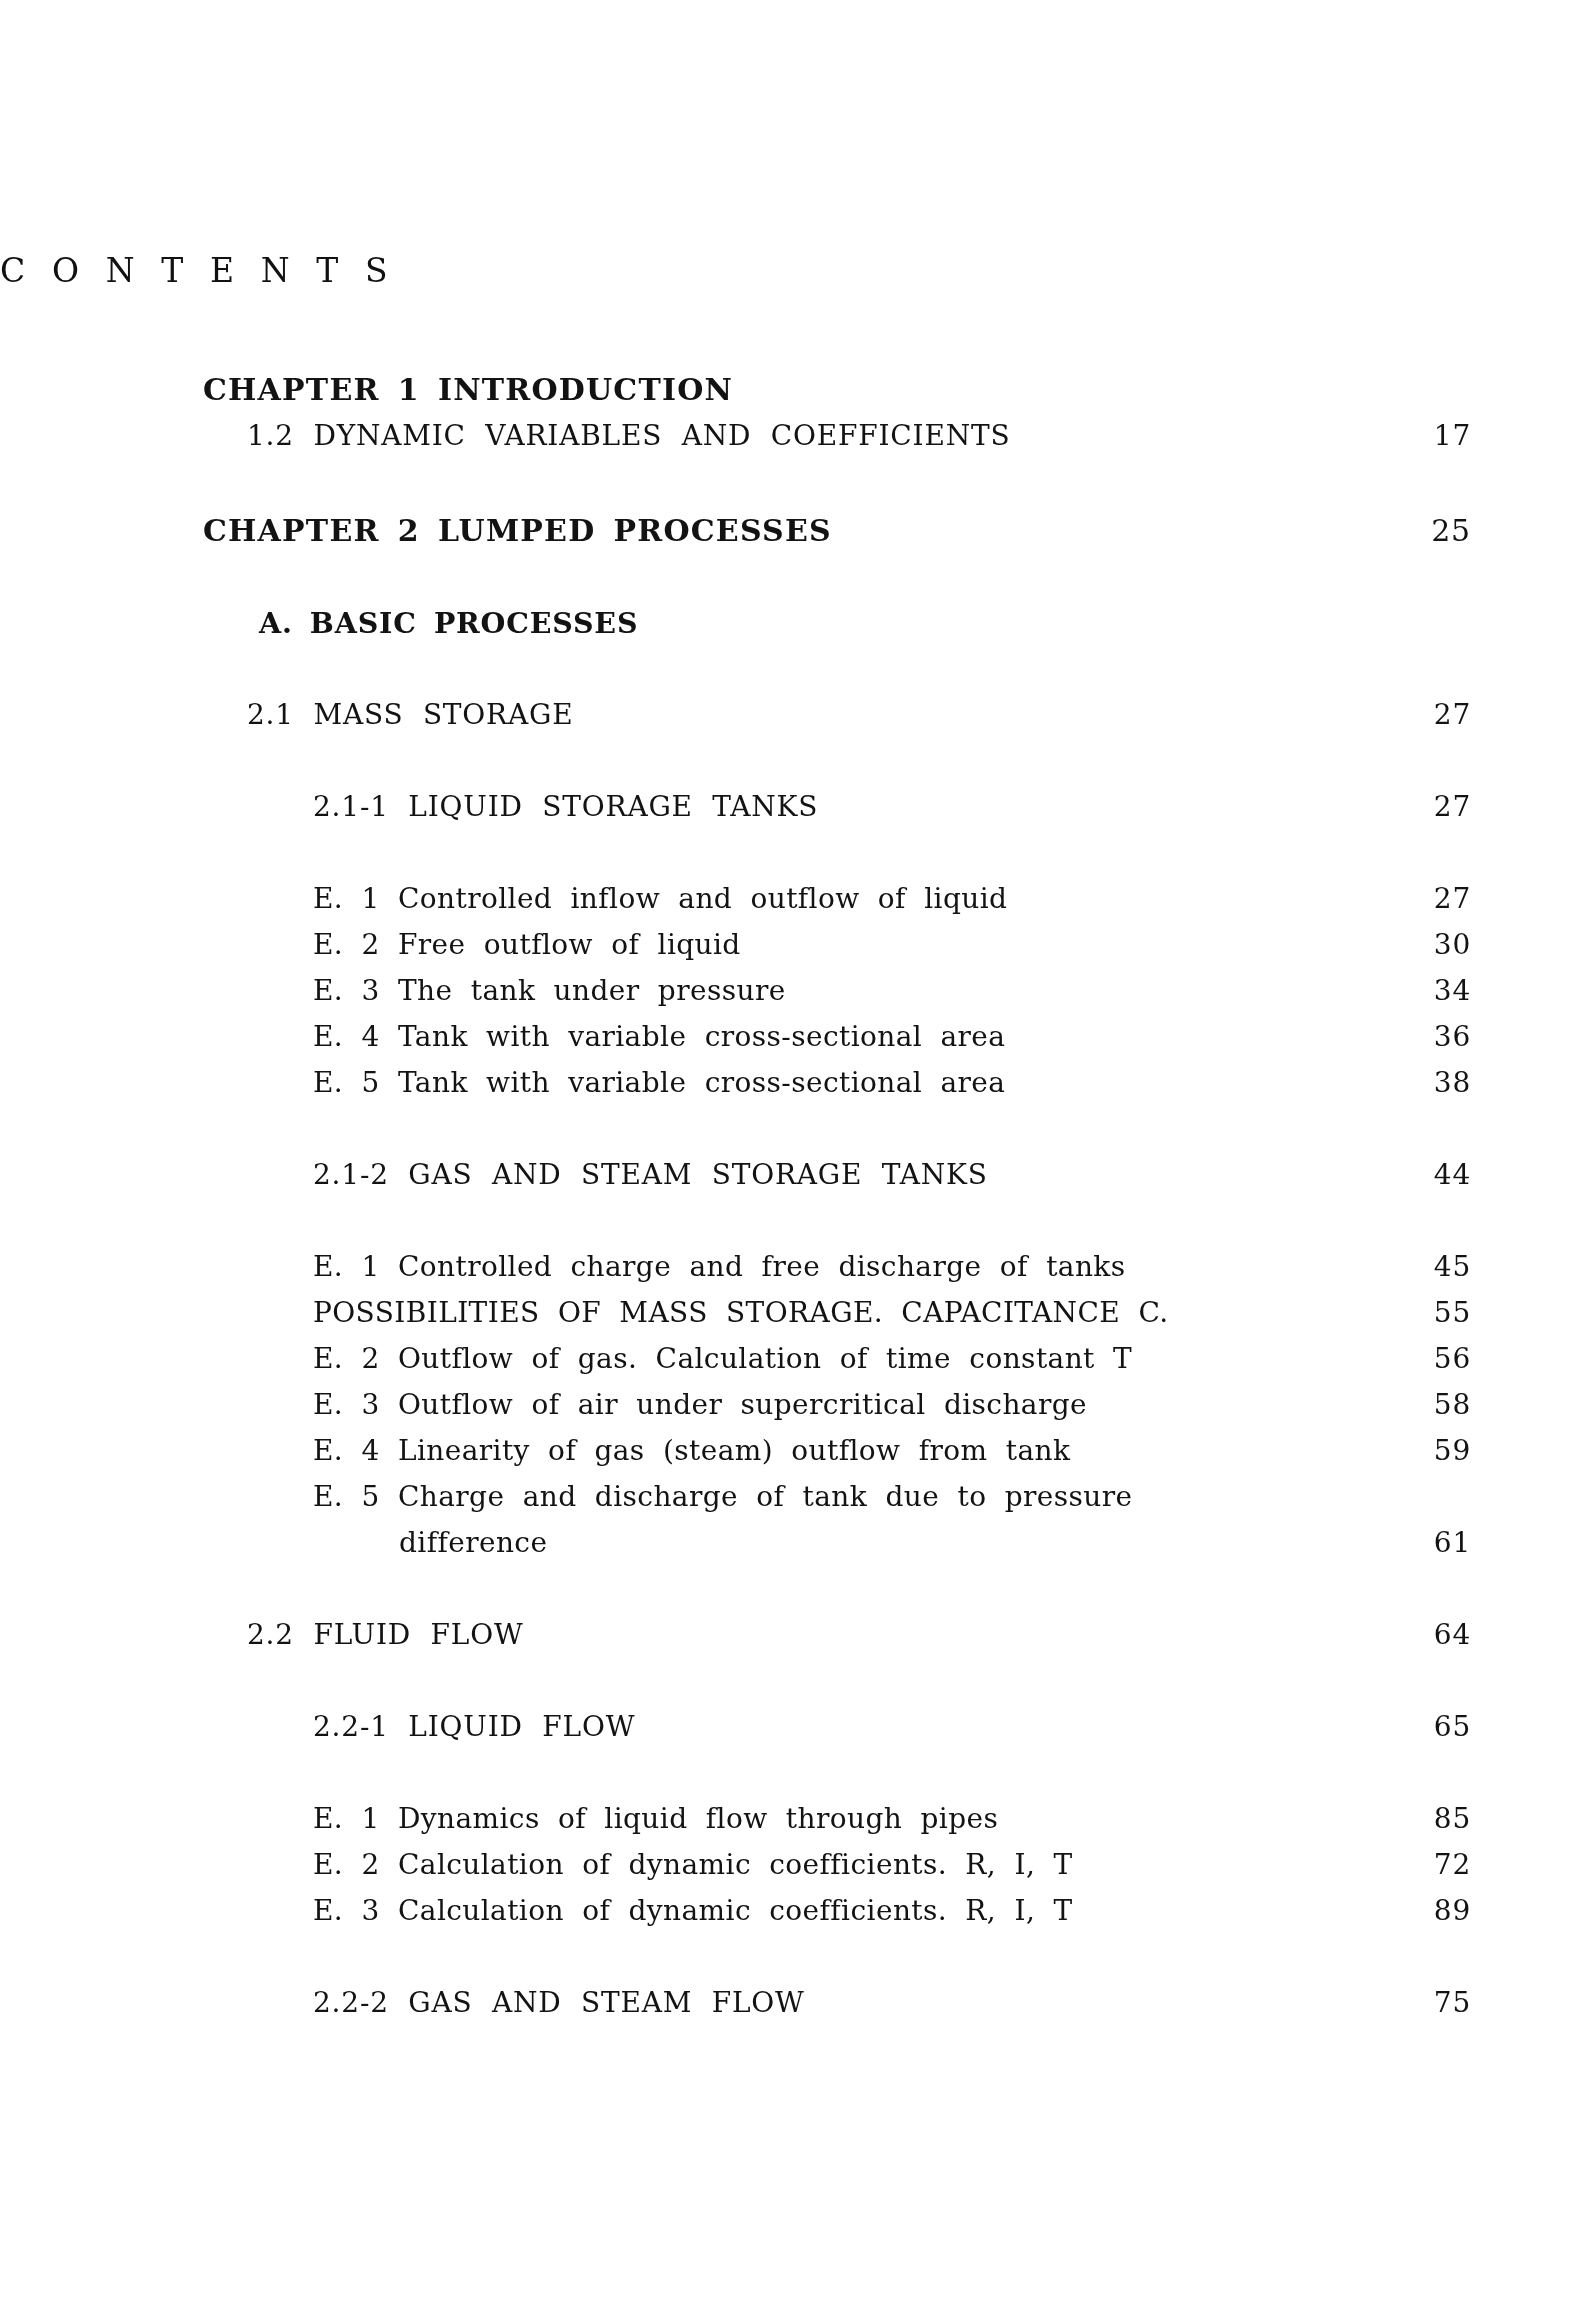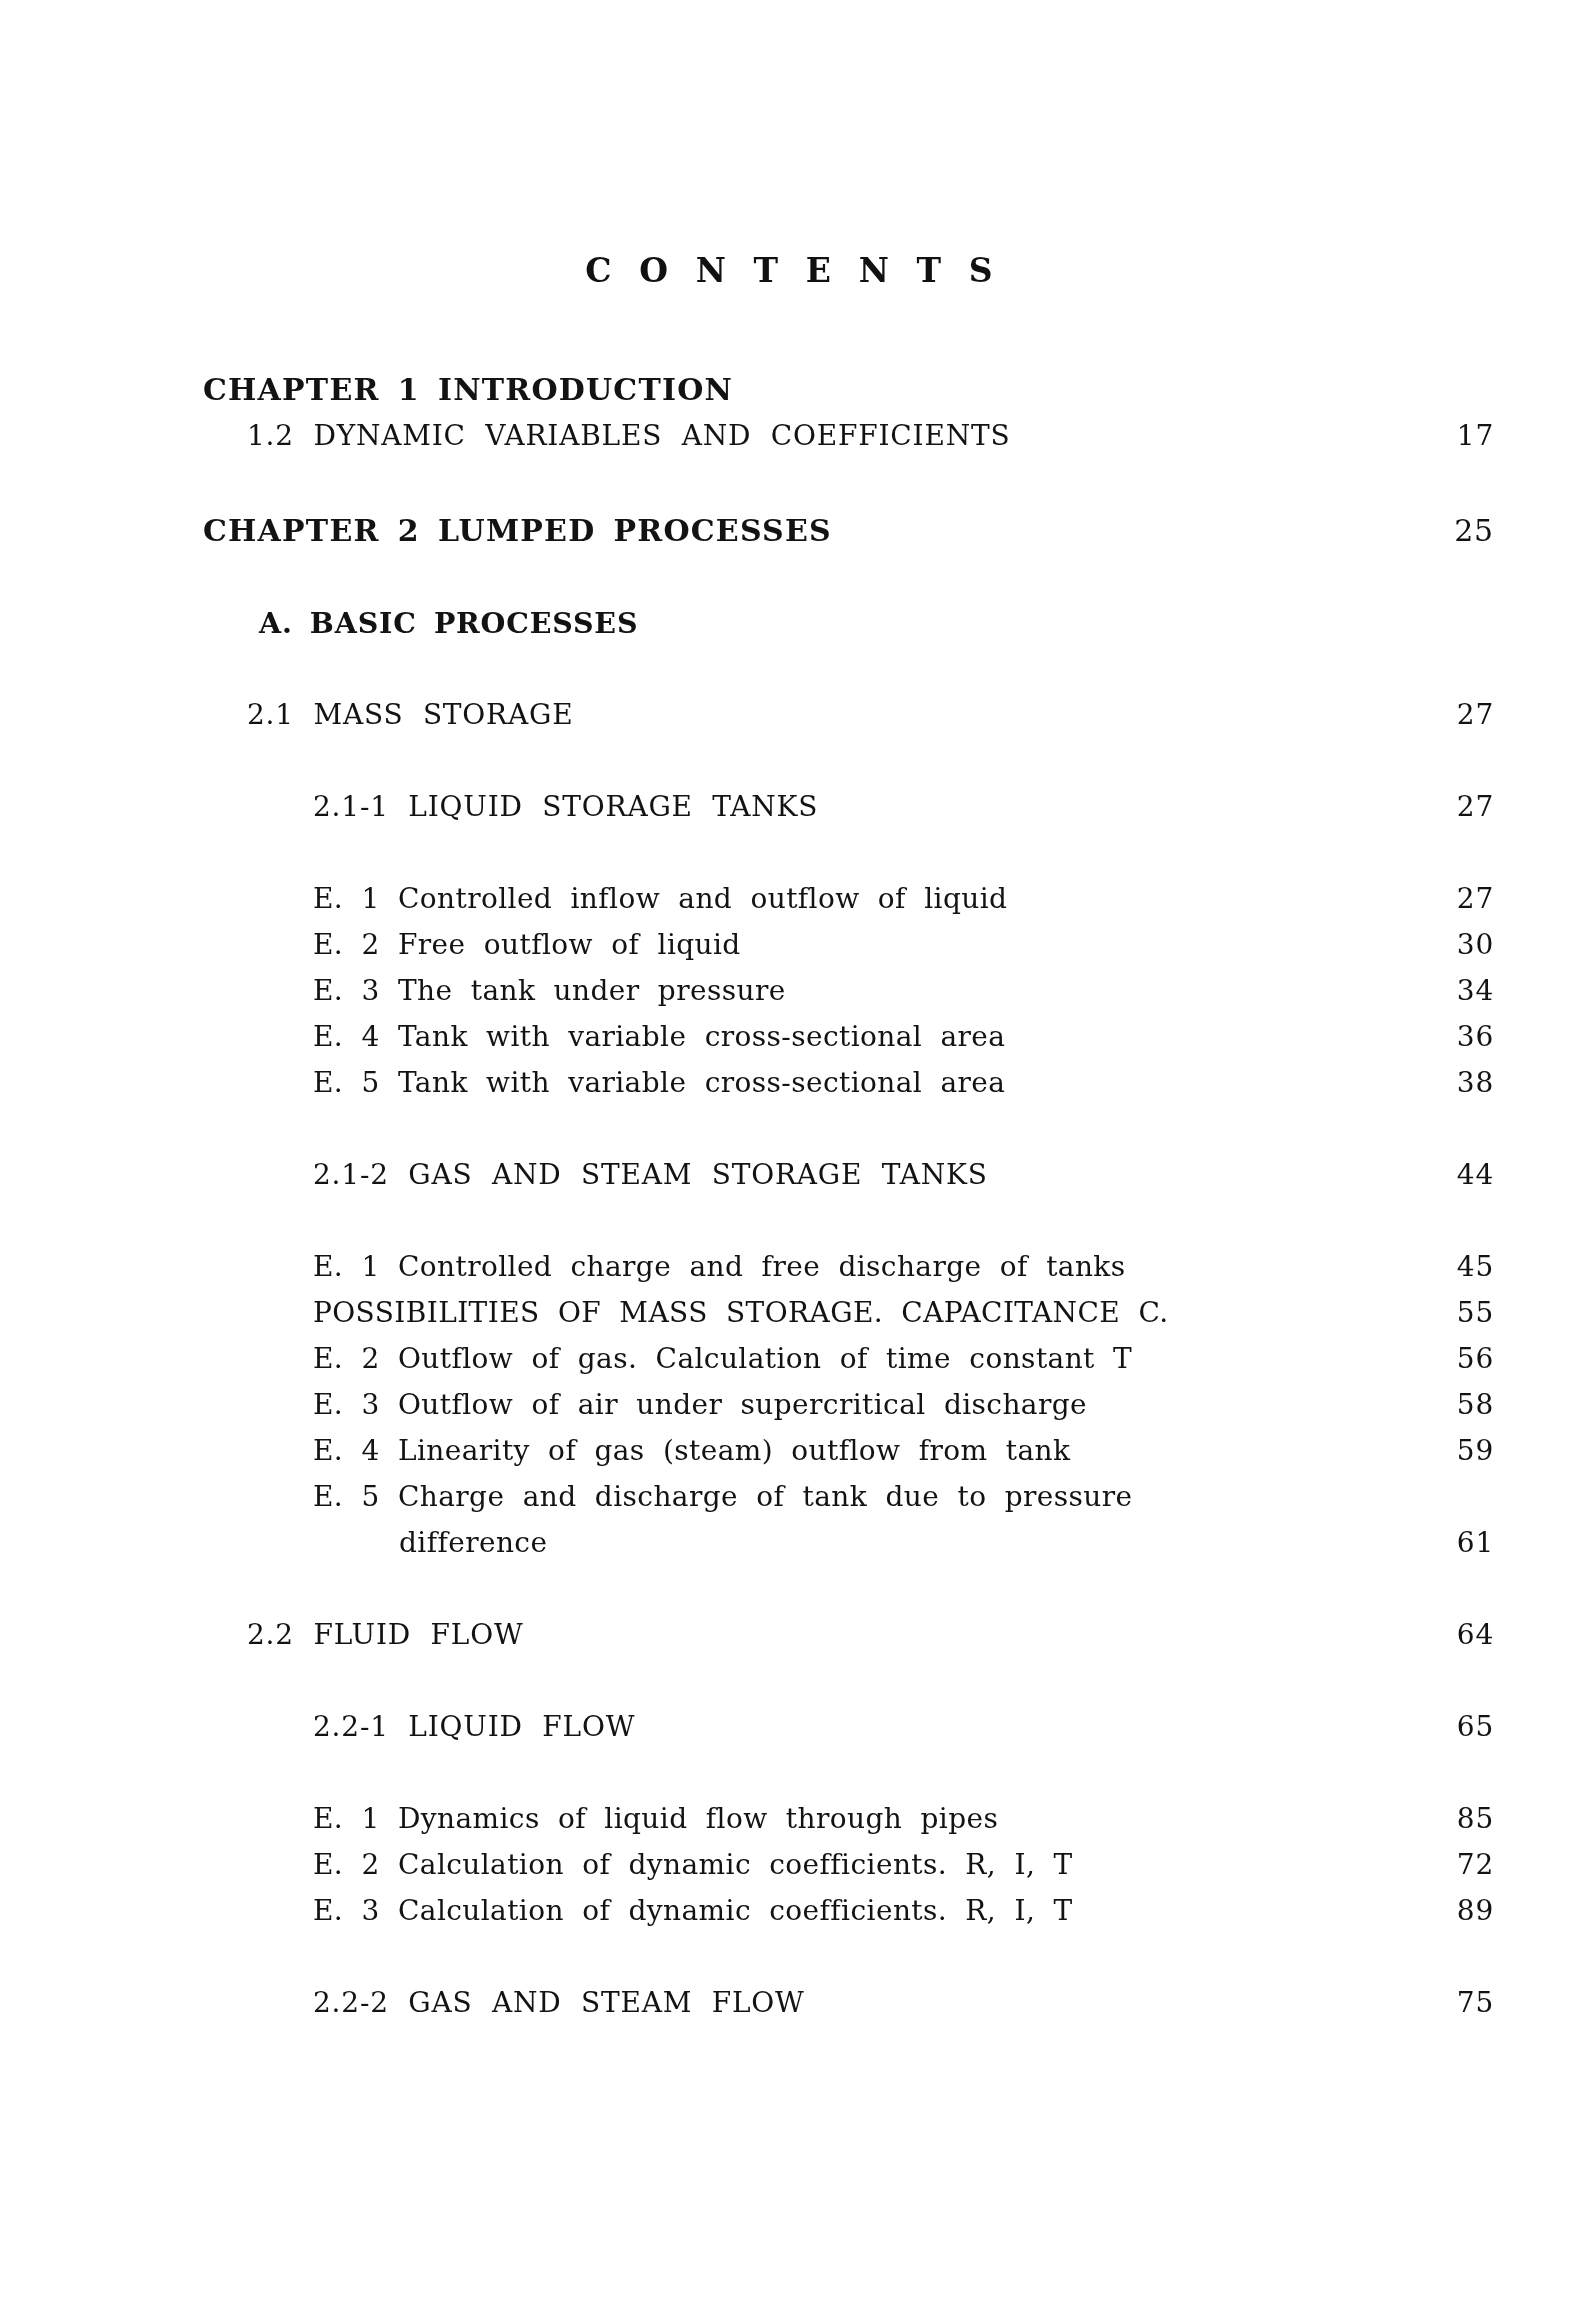--- a/index.html
+++ b/index.html
@@ -14,34 +14,34 @@
     margin: 0 auto;
     background: #ffffff;
     color: #131313;
     font-family: "DejaVu Serif", "Liberation Serif", serif;
     box-sizing: border-box;
     padding-top: 248px;
     overflow: hidden;
   }
   .title {
     margin: 0 0 73px 0;
-    text-align: center;
+    text-align: left;
     font-size: 33px;
-    font-weight: 700;
+    font-weight: 400;
     letter-spacing: 8.1px;
     line-height: 46px;
     color: #111;
   }
   .toc { width: 100%; }
   .row {
     display: flex;
     align-items: baseline;
     line-height: 46px;
     font-size: 28px;
-    padding-right: 92px;
+    padding-right: 115px;
     box-sizing: border-box;
   }
   .row .label { flex: 1 1 auto; }
   .row .pagenum {
     flex: 0 0 auto;
     min-width: 77px;
     text-align: right;
     font-weight: 400;
     letter-spacing: 0.8px;
     word-spacing: normal;

